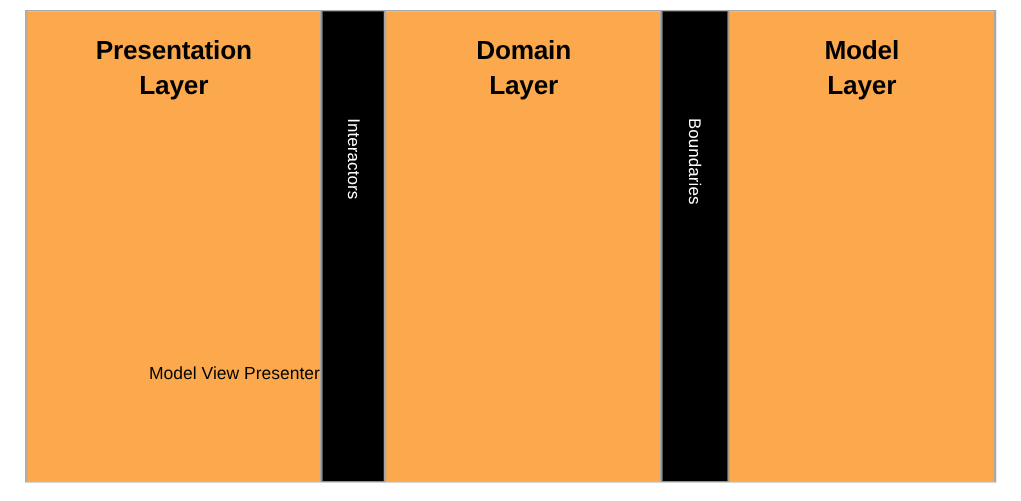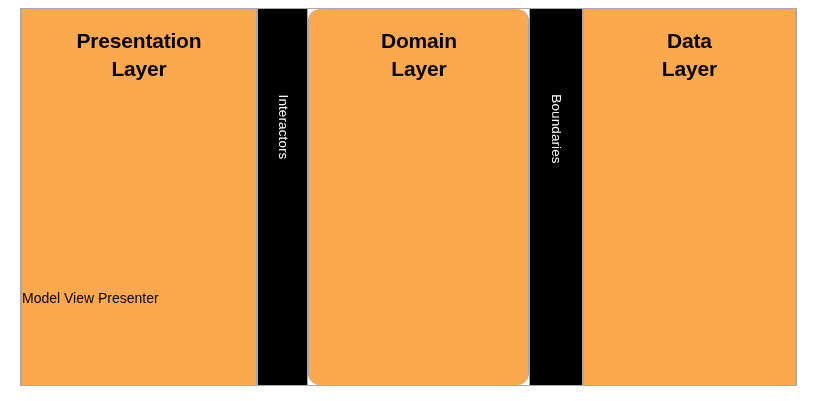--- a/index.html
+++ b/index.html
@@ -28,21 +28,21 @@
 
   .layer-panel {
     position: relative;
     background: #fca94d;
     box-sizing: border-box;
     border-left: 1px solid #a9a9a9;
     border-right: 1px solid #a9a9a9;
     overflow: hidden;
   }
   .layer-panel.presentation { width: 239px; }
-  .layer-panel.domain       { width: 224px; border-radius: 12px; }
+  .layer-panel.domain       { width: 224px; }
   .layer-panel.data         { width: 216px; }
 
   .layer-title {
     position: absolute;
     top: 18px;
     left: 0;
     right: 0;
     text-align: center;
     font-size: 21px;
     font-weight: bold;
@@ -50,21 +50,21 @@
     color: #000000;
     white-space: pre-line;
     letter-spacing: -0.2px;
   }
 
   .layer-body {
     position: absolute;
     top: 280px;
     left: 0;
     right: 0;
-    text-align: left;
+    text-align: right;
     font-size: 14px;
     font-weight: normal;
     color: #000000;
     line-height: 1.3;
   }
 
   .boundary-bar {
     position: relative;
     background: #000000;
     box-sizing: border-box;
@@ -120,17 +120,17 @@
 Layer</div>
   </div>
 
   <div class="boundary-bar boundaries">
     <div class="boundary-label-wrap boundaries-wrap">
       <span class="boundary-label">Boundaries</span>
     </div>
   </div>
 
   <div class="layer-panel data">
-    <div class="layer-title">Data
+    <div class="layer-title">Model
 Layer</div>
   </div>
 
 </div>
 
 </body></html>

